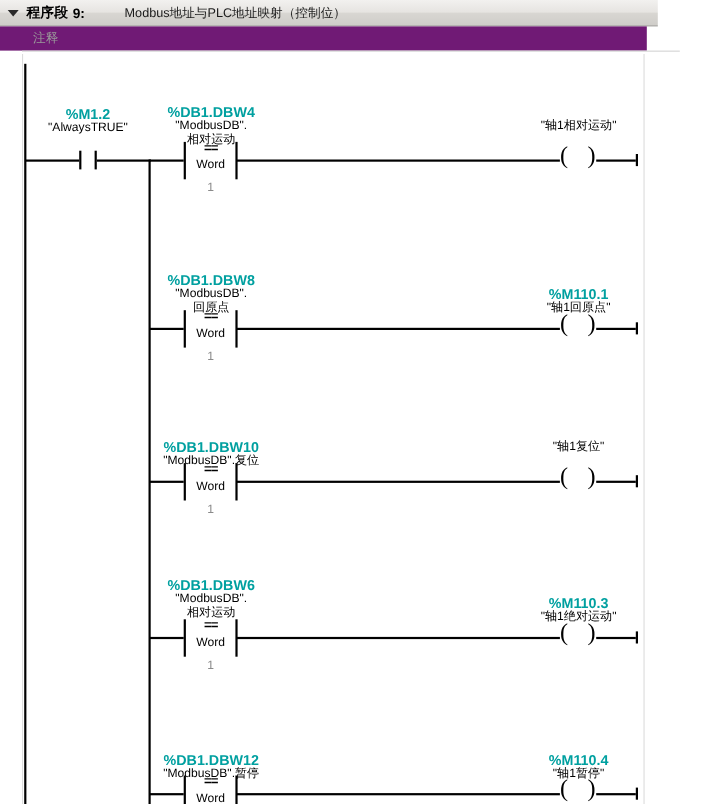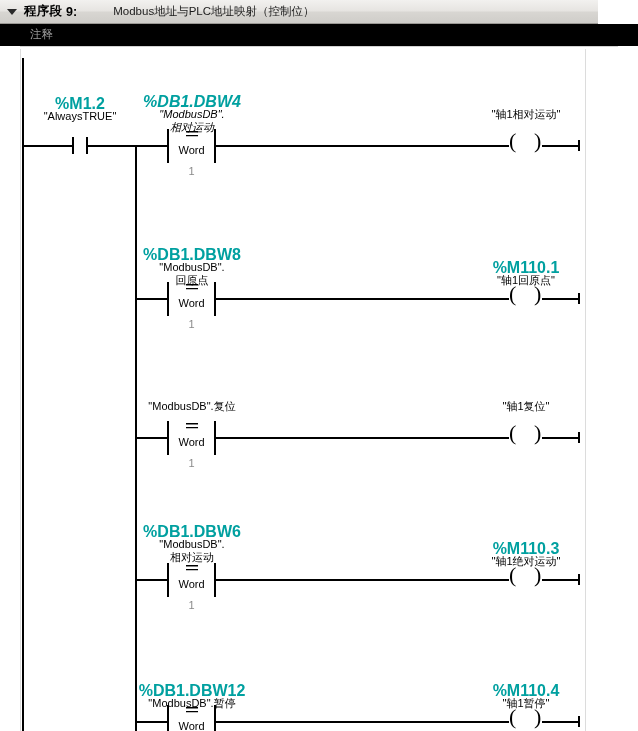--- a/index.html
+++ b/index.html
@@ -30,22 +30,22 @@
   .net-title{
     font-size:12.5px;font-weight:bold;color:#000;letter-spacing:.2px;
     margin-right:4px;
   }
   .net-num{font-size:12.5px;font-weight:bold;color:#000;}
   .net-colon{font-size:12.5px;font-weight:bold;color:#000;margin-right:8px;}
   .net-desc{font-size:11.5px;color:#1a1a1a;margin-left:28px;}
 
   
   .comment-row{
-    position:absolute;left:0;top:24px;width:638px;height:22px;
-    background:#000000;
+    position:absolute;left:0;top:24px;width:588px;height:22px;
+    background:#701a75;
   }
   .comment-text{
     position:absolute;left:30px;top:3px;
     font-size:11.5px;color:#9a9a9a;
   }
   .comment-underline{
     position:absolute;left:20px;top:46px;width:598px;height:1px;background:#d3d3d3;
   }
 
   
@@ -104,21 +104,21 @@
   .coil .paren{
     position:absolute;top:-4px;font-size:22px;color:#000;font-family:"Liberation Serif",serif;
     line-height:20px;
   }
   .coil .p-l{left:0;}
   .coil .p-r{left:25px;}
 
   
   .lbl{position:absolute;text-align:center;white-space:nowrap;}
   .lbl .addr{
-    display:block;font-size:16px;font-weight:bold;color:#00a0a0;line-height:13px;
+    display:block;font-size:13px;font-weight:bold;color:#00a0a0;line-height:13px;
   }
   .lbl .sym{
     display:block;font-size:11px;color:#000;line-height:13px;
   }
 </style>
 </head>
 <body>
 
 <div class="net-header">
   <div class="collapse-arrow">
@@ -149,21 +149,21 @@
   <div class="wire" style="left:23px;top:96px;width:49px;"></div>
   <div class="contact" style="left:72px;top:88px;width:16px;height:17px;">
     <div class="bar bar-l"></div>
     <div class="bar bar-r"></div>
   </div>
   <div class="wire" style="left:88px;top:96px;width:49px;"></div>
 
   <div class="branch-vert" style="top:96px;height:586px;"></div>
 
   <div id="branch-host">
-      <div class="lbl" style="left: 87px; top: 46px; width: 210px; font-style: italic;">
+      <div class="lbl" style="left: 87px; top: 46px; width: 210px;">
         <span class="addr">%DB1.DBW4</span>
         <span class="sym">"ModbusDB".</span>
         <span class="sym">相对运动</span>
       </div>
       <div class="wire" style="left: 136px; top: 96px; width: 31px;"></div>
       <div class="cmpbox" style="left: 167px; top: 80px; width: 49px; height: 34px;">
         <div class="vbar vbar-l"></div>
         <div class="vbar vbar-r"></div>
         <div class="op">==</div>
         <div class="dtype">Word</div>
@@ -197,20 +197,21 @@
         <span class="addr">%M110.1</span>
         <span class="sym">"轴1回原点"</span>
       </div>
       <div class="coil" style="left: 509px; top: 239px;">
         <span class="paren p-l">(</span>
         <span class="paren p-r">)</span>
       </div>
       <div class="wire" style="left: 542px; top: 249px; width: 36px;"></div>
       <div class="end-tick" style="left: 578px; top: 244px;"></div>
       <div class="lbl" style="left: 87px; top: 351px; width: 210px;">
+        <span class="addr">%DB1.DBW10</span>
         <span class="sym">"ModbusDB".复位</span>
       </div>
       <div class="wire" style="left: 136px; top: 388px; width: 31px;"></div>
       <div class="cmpbox" style="left: 167px; top: 372px; width: 49px; height: 34px;">
         <div class="vbar vbar-l"></div>
         <div class="vbar vbar-r"></div>
         <div class="op">==</div>
         <div class="dtype">Word</div>
         <div class="operand">1</div>
       </div>

